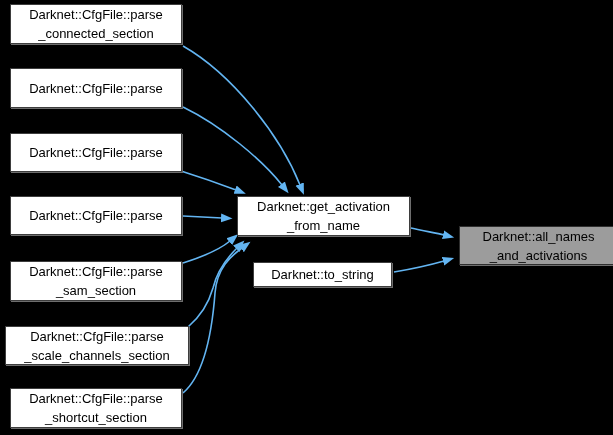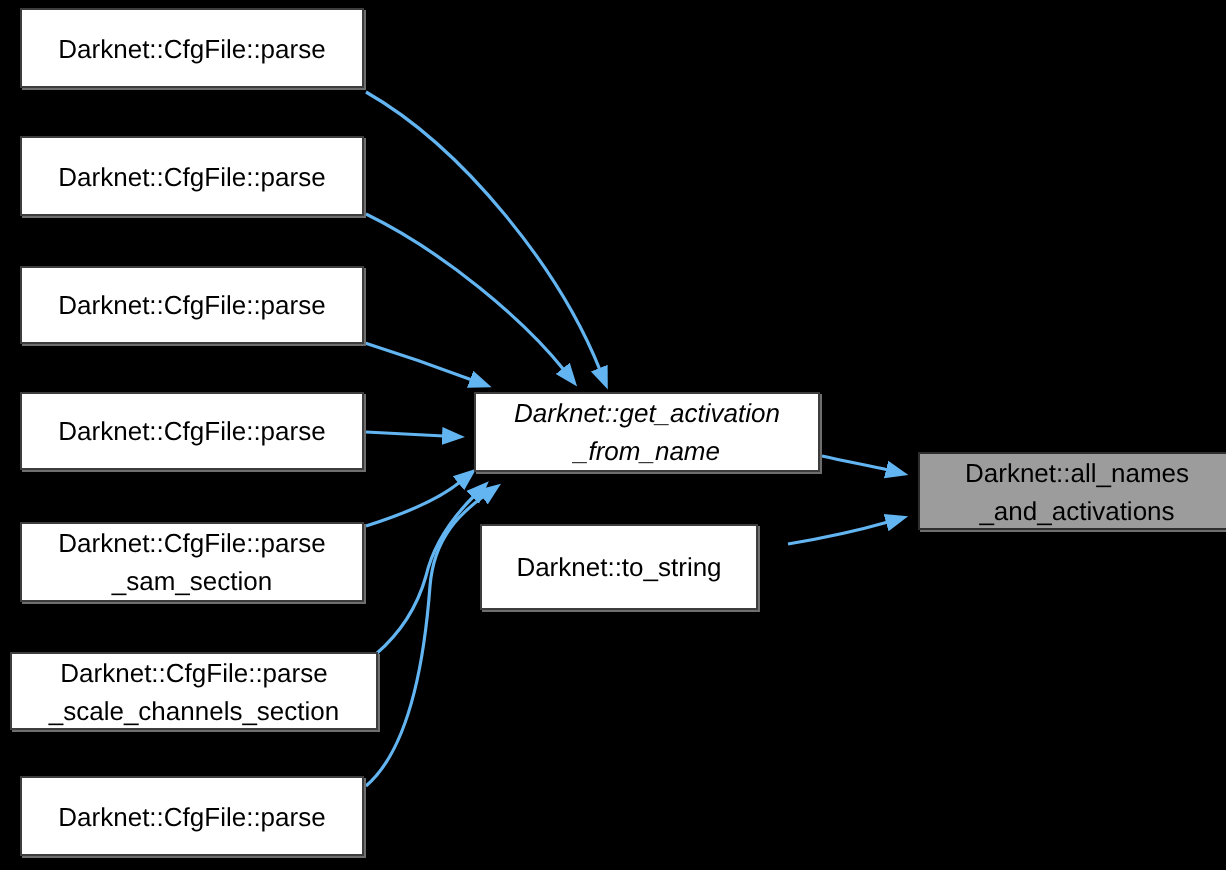--- a/index.html
+++ b/index.html
@@ -57,20 +57,21 @@
     <path class="edge" d="M 183 216 L 222 218" marker-end="url(#arrow)"></path>
     <path class="edge" d="M 183 263 C 202 257, 219 250, 230 241" marker-end="url(#arrow)"></path>
     <path class="edge" d="M 188 327 C 202 315, 209 302, 213 288 C 217 271, 228 257, 237 248" marker-end="url(#arrow)"></path>
     <path class="edge" d="M 183 393 C 204 375, 212 333, 215 293 C 217 268, 231 256, 242 248" marker-end="url(#arrow)"></path>
     <path class="edge" d="M 411 228 C 424 231, 436 233, 444 235" marker-end="url(#arrow)"></path>
     <path class="edge" d="M 394 272 C 412 269, 430 265, 444 261" marker-end="url(#arrow)"></path>
   </svg>
 
   <div class="node" style="left:10px;top:4px;width:172px;height:40px;">
     <span>Darknet::CfgFile::parse</span>
+    <span>_connected_section</span>
   </div>
 
   <div class="node" style="left:10px;top:68px;width:172px;height:40px;">
     <span>Darknet::CfgFile::parse</span>
   </div>
 
   <div class="node" style="left:10px;top:133px;width:172px;height:39px;">
     <span>Darknet::CfgFile::parse</span>
   </div>
 
@@ -83,28 +84,29 @@
     <span>_sam_section</span>
   </div>
 
   <div class="node" style="left:5px;top:326px;width:184px;height:39px;">
     <span>Darknet::CfgFile::parse</span>
     <span>_scale_channels_section</span>
   </div>
 
   <div class="node" style="left:10px;top:388px;width:172px;height:40px;">
     <span>Darknet::CfgFile::parse</span>
+    <span>_shortcut_section</span>
   </div>
 
-  <div class="node" style="left:237px;top:196px;width:173px;height:40px;font-style:italic;">
+  <div class="node" style="left:237px;top:196px;width:173px;height:40px;">
     <span>Darknet::get_activation</span>
     <span>_from_name</span>
   </div>
 
-  <div class="node" style="left:240px;top:262px;width:139px;height:43px;">
+  <div class="node" style="left:253px;top:262px;width:139px;height:25px;">
     <span>Darknet::to_string</span>
   </div>
 
   <div class="node highlight" style="left:459px;top:226px;width:159px;height:39px;">
     <span>Darknet::all_names</span>
     <span>_and_activations</span>
   </div>
 
 </div>
 

